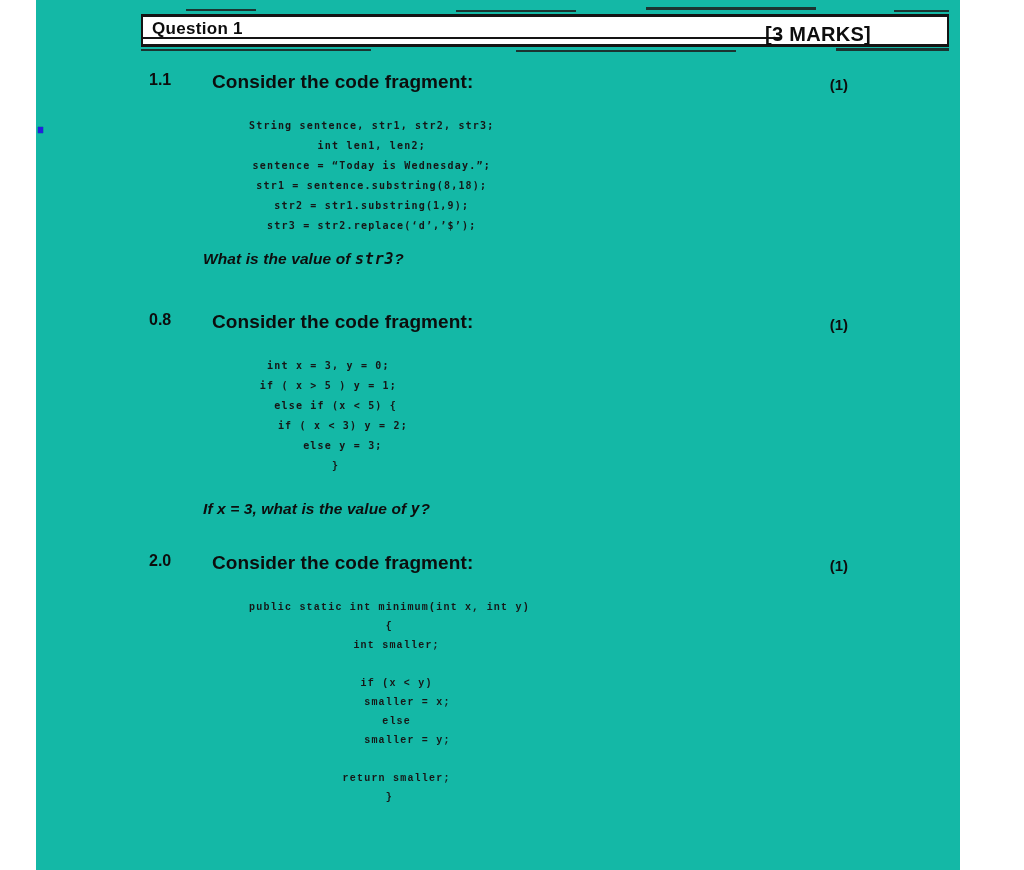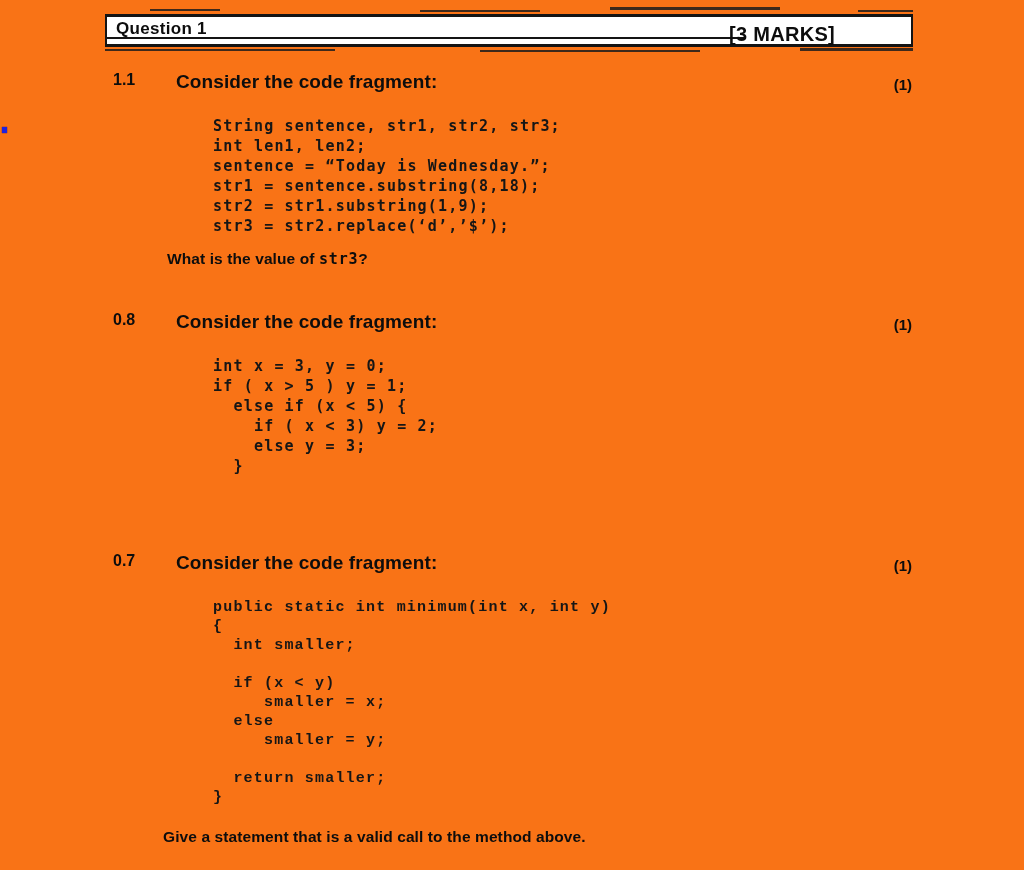--- a/index.html
+++ b/index.html
@@ -1,24 +1,25 @@
 <!DOCTYPE html>
 <html><head>
 <meta charset="utf-8">
 <style>
   * { margin: 0; padding: 0; box-sizing: border-box; }
   html, body { background: #ffffff; }
   .page {
     position: relative;
-    width: 1024px;
+    width: 924px;
     height: 870px;
-    background: #f97316;
+    background: #14b8a6;
     font-family: "Liberation Sans", sans-serif;
     color: #111111;
     overflow: hidden;
+    margin-left: 36px;
   }
   
   .pen-mark {
     position: absolute;
     left: 2px; top: 127px;
     width: 5px; height: 6px;
     background: #2222dd;
     box-shadow: 0 0 1px #000080;
   }
   
@@ -79,35 +80,37 @@
     position: absolute;
     right: 112px;
     font-size: 15px;
     font-weight: bold;
     color: #0d0d0d;
   }
   .code {
     position: absolute;
     left: 213px;
     font-family: "DejaVu Sans Mono", monospace;
-    font-size: 15px;
+    font-size: 10px;
     font-weight: 600;
     letter-spacing: 1.2px;
     line-height: 20px;
     white-space: pre;
     color: #161616;
+    text-align: center;
   }
   .code.tight { line-height: 19px; font-family: Liberation Mono, monospace; }
   .qline {
     position: absolute;
     left: 167px;
     font-size: 15.5px;
     font-weight: bold;
     letter-spacing: 0.1px;
     color: #0d0d0d;
+    font-style: italic;
   }
   .qline .mono {
     font-family: "DejaVu Sans Mono", monospace;
     font-weight: 600;
     font-size: 15px;
     letter-spacing: 0.8px;
   }
 </style>
 </head>
 <body>
@@ -143,30 +146,30 @@
 
   <span class="qnum" style="top:311px;">0.8</span>
   <span class="qprompt" style="top:311px;">Consider the code fragment:</span>
   <span class="qmarks" style="top:316px;">(1)</span>
   <pre class="code" style="top:356px;">int x = 3, y = 0;
 if ( x &gt; 5 ) y = 1;
   else if (x &lt; 5) {
     if ( x &lt; 3) y = 2;
     else y = 3;
   }</pre>
+  <div class="qline" style="top:500px;"><span>If x = 3, what is the value of </span><span class="mono">y</span><span>?</span></div>
 
-  <span class="qnum" style="top:552px;">0.7</span>
+  <span class="qnum" style="top:552px;">2.0</span>
   <span class="qprompt" style="top:552px;">Consider the code fragment:</span>
   <span class="qmarks" style="top:557px;">(1)</span>
   <pre class="code tight" style="top:598px;">public static int minimum(int x, int y)
 {
   int smaller;
 
   if (x &lt; y)
      smaller = x;
   else
      smaller = y;
 
   return smaller;
 }</pre>
-  <div class="qline" style="top:828px; left:163px;"><span>Give a statement that is a valid call to the method above.</span><span class="mono"></span><span></span></div>
 
 </div>
 
 </body></html>

